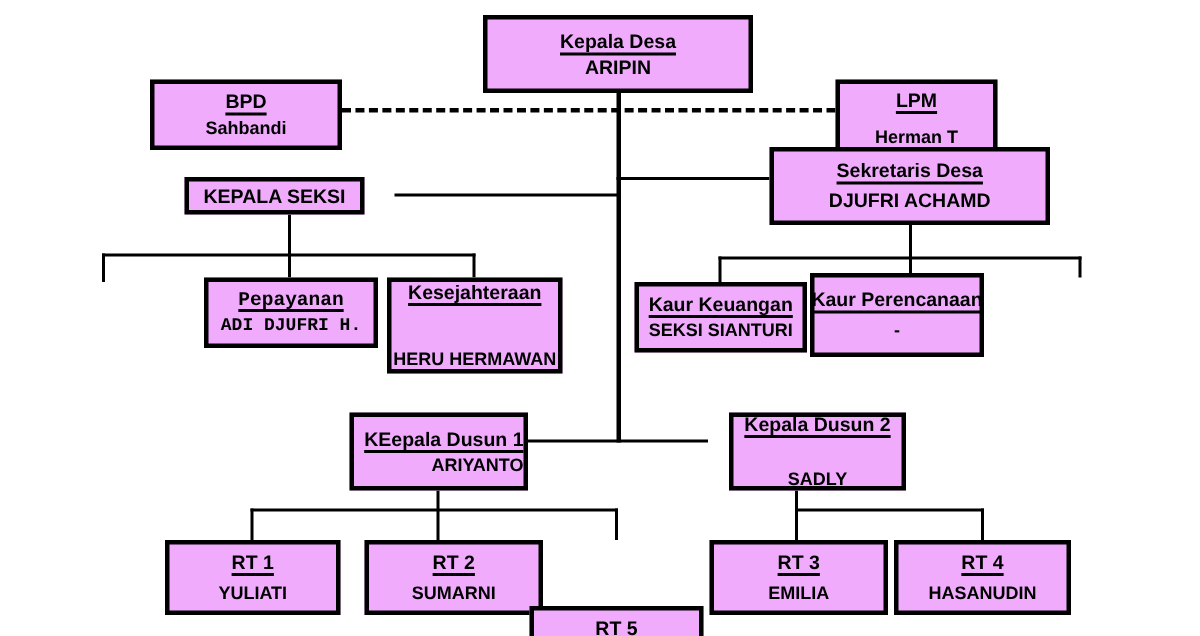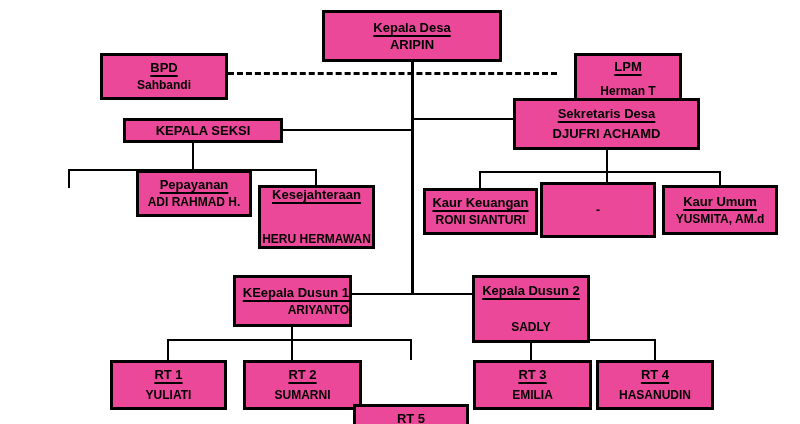--- a/index.html
+++ b/index.html
@@ -1,21 +1,21 @@
 <!DOCTYPE html>
 <html><head>
 <meta charset="utf-8">
 <style>
   html,body{margin:0;padding:0;background:#ffffff;}
   .stage{
     position:relative;width:800px;height:424px;background:#ffffff;overflow:hidden;
     font-family:"Liberation Sans","DejaVu Sans",sans-serif;color:#000;
   }
   .box{
-    position:absolute;box-sizing:border-box;border:3px solid #000;background:#ec4899;
+    position:absolute;box-sizing:border-box;border:3px solid #000;background:#f0abfc;
     display:flex;flex-direction:column;align-items:center;justify-content:center;
     gap:3px;text-align:center;z-index:2;
   }
   .t{font-weight:700;font-size:13px;line-height:14px;
      text-decoration:underline;text-decoration-thickness:1.5px;text-underline-offset:3px;
      white-space:nowrap;}
   .n{font-weight:700;font-size:12px;line-height:14px;white-space:nowrap;}
   .lg .t,.lg .n{font-size:13px;}
   .no-u .t{text-decoration:none;}
   .gap-lg{gap:6px;}
@@ -60,65 +60,62 @@
   <div class="box lg" style="left:322px;top:10px;width:180px;height:52px;">
     <div class="t">Kepala Desa</div>
     <div class="n">ARIPIN</div>
   </div>
 
   <div class="box" style="left:100px;top:53px;width:128px;height:47px;">
     <div class="t">BPD</div>
     <div class="n">Sahbandi</div>
   </div>
 
-  <div class="box lpm" style="left:557px;top:53px;width:108px;height:58px;margin-left:17px;">
+  <div class="box lpm" style="left:557px;top:53px;width:108px;height:58px;">
     <div class="t">LPM</div>
     <div class="n">Herman T</div>
   </div>
 
-  <div class="box lg no-u" style="left:123px;top:118px;width:160px;height:25px;">
+  <div class="box lg no-u" style="left:123px;top:118px;width:120px;height:25px;">
     <div class="t">KEPALA SEKSI</div>
   </div>
 
   <div class="box lg gap-lg" style="left:513px;top:98px;width:187px;height:52px;">
     <div class="t">Sekretaris Desa</div>
     <div class="n">DJUFRI ACHAMD</div>
   </div>
 
 
-  <div class="box" style="left:136px;top:170px;width:116px;height:47px;">
+  <div class="box" style="left:136px;top:185px;width:116px;height:47px;font-family:Liberation Mono, monospace;">
     <div class="t">Pepayanan</div>
-    <div class="n">ADI RAHMAD H.</div>
+    <div class="n">ADI DJUFRI H.</div>
   </div>
 
   <div class="box" style="left:258px;top:185px;width:117px;height:64px;justify-content:space-between;">
     <div class="t">Kesejahteraan</div>
     <div class="n">HERU HERMAWAN</div>
   </div>
 
   <div class="box" style="left:423px;top:188px;width:115px;height:47px;">
     <div class="t">Kaur Keuangan</div>
-    <div class="n">RONI SIANTURI</div>
+    <div class="n">SEKSI SIANTURI</div>
   </div>
 
   <div class="box gap-lg" style="left:540px;top:182px;width:116px;height:56px;">
+    <div class="t">Kaur Perencanaan</div>
     <div class="n">-</div>
   </div>
 
-  <div class="box" style="left:662px;top:185px;width:116px;height:50px;">
-    <div class="t">Kaur Umum</div>
-    <div class="n">YUSMITA, AM.d</div>
-  </div>
 
   <div class="box" style="left:233px;top:275px;width:119px;height:52px;align-items:flex-end;">
     <div class="t">KEepala Dusun 1</div>
     <div class="n">ARIYANTO</div>
   </div>
 
-  <div class="box" style="left:472px;top:275px;width:118px;height:68px;gap:22px;">
+  <div class="box" style="left:486px;top:275px;width:118px;height:52px;gap:22px;">
     <div class="t">Kepala Dusun 2</div>
     <div class="n">SADLY</div>
   </div>
 
   <div class="box gap-lg" style="left:110px;top:360px;width:117px;height:50px;">
     <div class="t">RT 1</div>
     <div class="n">YULIATI</div>
   </div>
 
   <div class="box gap-lg" style="left:231px;top:360px;width:119px;height:50px;margin-left:12px;">

